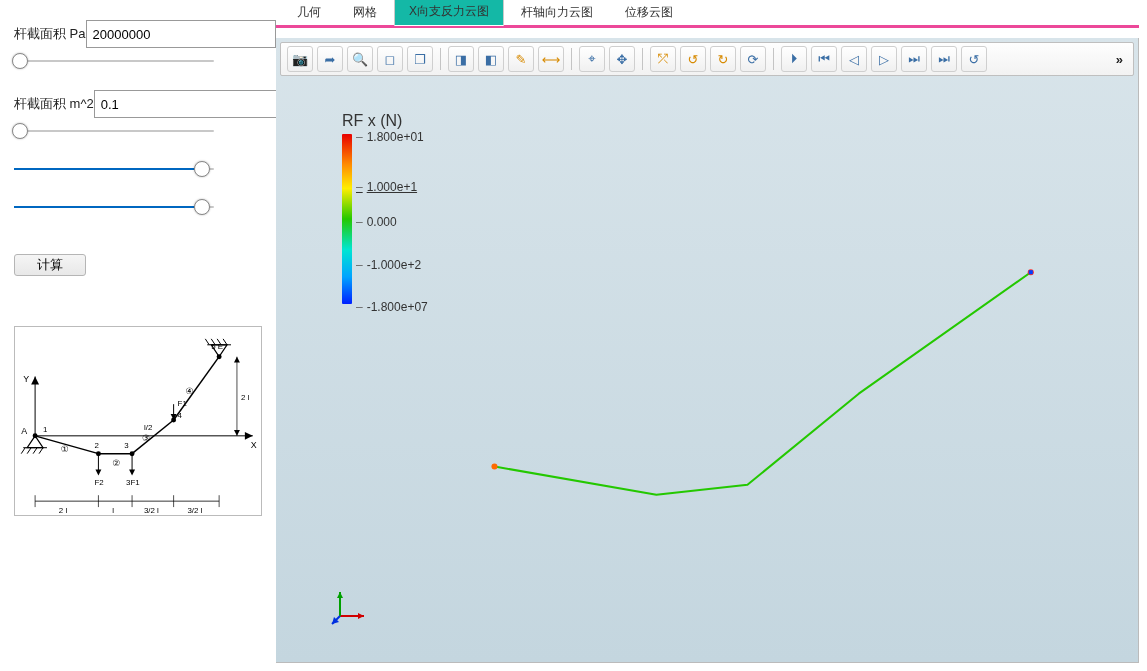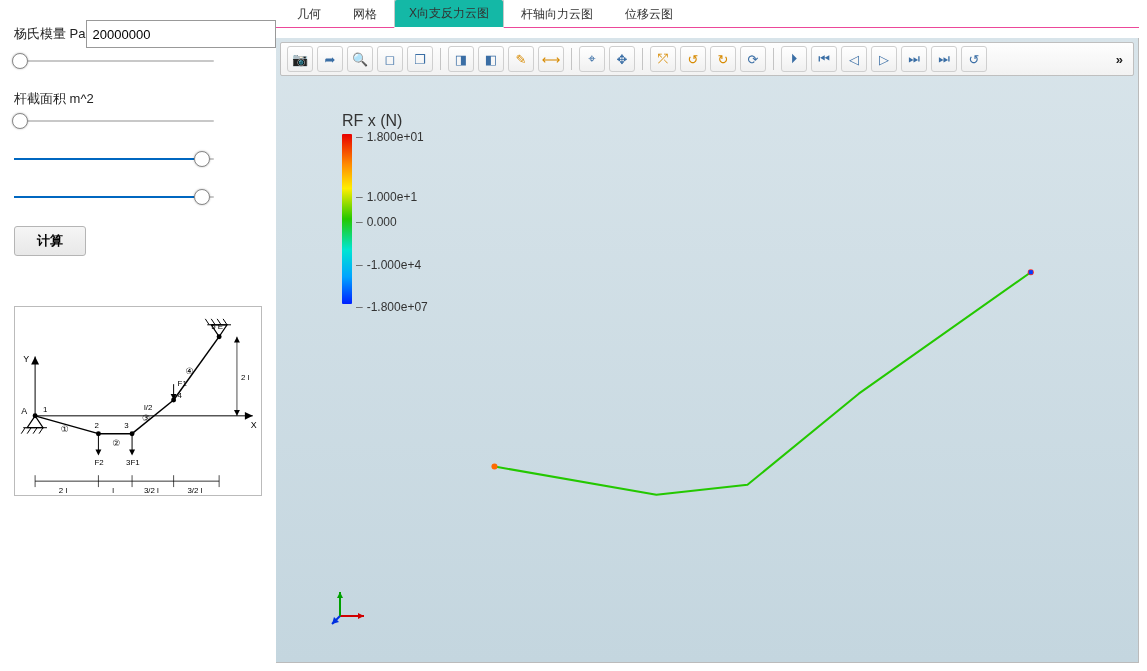--- a/index.html
+++ b/index.html
@@ -62,29 +62,28 @@
     position: absolute;
     top: -1px;
     width: 16px;
     height: 16px;
     background: #fff;
     border: 1px solid #888;
     border-radius: 50%;
     box-shadow: 0 0 2px rgba(0,0,0,0.3);
   }
   .btn-calc {
-    margin-top: 0;
+    margin-top: 18px;
     width: 72px;
-    height: 30px;
+    height: 22px;
     background: linear-gradient(#f5f5f5,#e8e8e8);
     border: 1px solid #b5b5b5;
     border-radius: 3px;
     cursor: pointer;
     font-size: 13px;
-    font-weight: bold;
   }
   .diagram-holder {
     margin-top: 50px;
     width: 248px;
     height: 190px;
     border: 1px solid #bbb;
     background: #fff;
     position: relative;
   }
   .diagram-holder svg { width:100%; height:100%; }
@@ -94,21 +93,21 @@
     flex: 1;
     display: flex;
     flex-direction: column;
     padding: 0 8px 8px 0;
   }
   .tabs {
     display: flex;
     align-items: flex-end;
     height: 28px;
     padding-left: 6px;
-    border-bottom: 1px solid #ec4899;
+    border-bottom: 3px solid #ec4899;
     gap: 2px;
     font-size: 12px;
   }
   .tab {
     padding: 5px 14px 5px 14px;
     color: #333;
     cursor: pointer;
     position: relative;
     top: 1px;
     border: 1px solid transparent;
@@ -212,34 +211,35 @@
   }
 </style>
 </head>
 <body>
 
 <div class="app">
 
   <div class="left-panel">
 
     <div class="param-row">
-      <span class="param-label">杨氏模量 Pa</span>
+      <span class="param-label">杆截面积 Pa</span>
       <input class="param-input" value="20000000" style="">
     </div>
     <div class="slider-row">
       <div class="slider-track">
         <div class="slider-line">
             <div class="fill" style="width:3%"></div>
           </div>
         <div class="slider-thumb" style="left:calc(3% - 8px)"></div>
       </div>
     </div>
 
     <div class="param-row">
       <span class="param-label">杆截面积 m^2</span>
+      <input class="param-input" value="0.1" style="">
     </div>
     <div class="slider-row">
       <div class="slider-track">
         <div class="slider-line">
             <div class="fill" style="width:3%"></div>
           </div>
         <div class="slider-thumb" style="left:calc(3% - 8px)"></div>
       </div>
     </div>
 
@@ -380,23 +380,23 @@
           <div class="tmore">»</div>
         </div>
 
       <div class="viewport">
 
         <div class="legend">
           <div class="title">RF x (N)</div>
           <div class="bar"></div>
           <div id="legend-ticks">
               <div class="tick" style="top: 18px;">1.800e+01</div>
-              <div class="tick" style="top: 78px;">1.000e+1</div>
+              <div class="tick" style="top: 68px; text-decoration: underline;">1.000e+1</div>
               <div class="tick" style="top: 103px;">0.000</div>
-              <div class="tick" style="top: 145.5px;">-1.000e+4</div>
+              <div class="tick" style="top: 145.5px;">-1.000e+2</div>
               <div class="tick" style="top: 188px;">-1.800e+07</div>
             </div>
         </div>
 
         <svg class="truss-svg" viewBox="0 0 840 580">
           <polyline points="210,380 370,408 460,398 570,308 740,188" fill="none" stroke="#24c800" stroke-width="2" stroke-linejoin="round"></polyline>
           <circle cx="210" cy="380" r="3" fill="#ff6a00"></circle>
           <circle cx="740" cy="188" r="3" fill="#ff2a2a"></circle>
           <rect x="738" y="186" width="4" height="4" fill="#0040ff"></rect>
         </svg>

